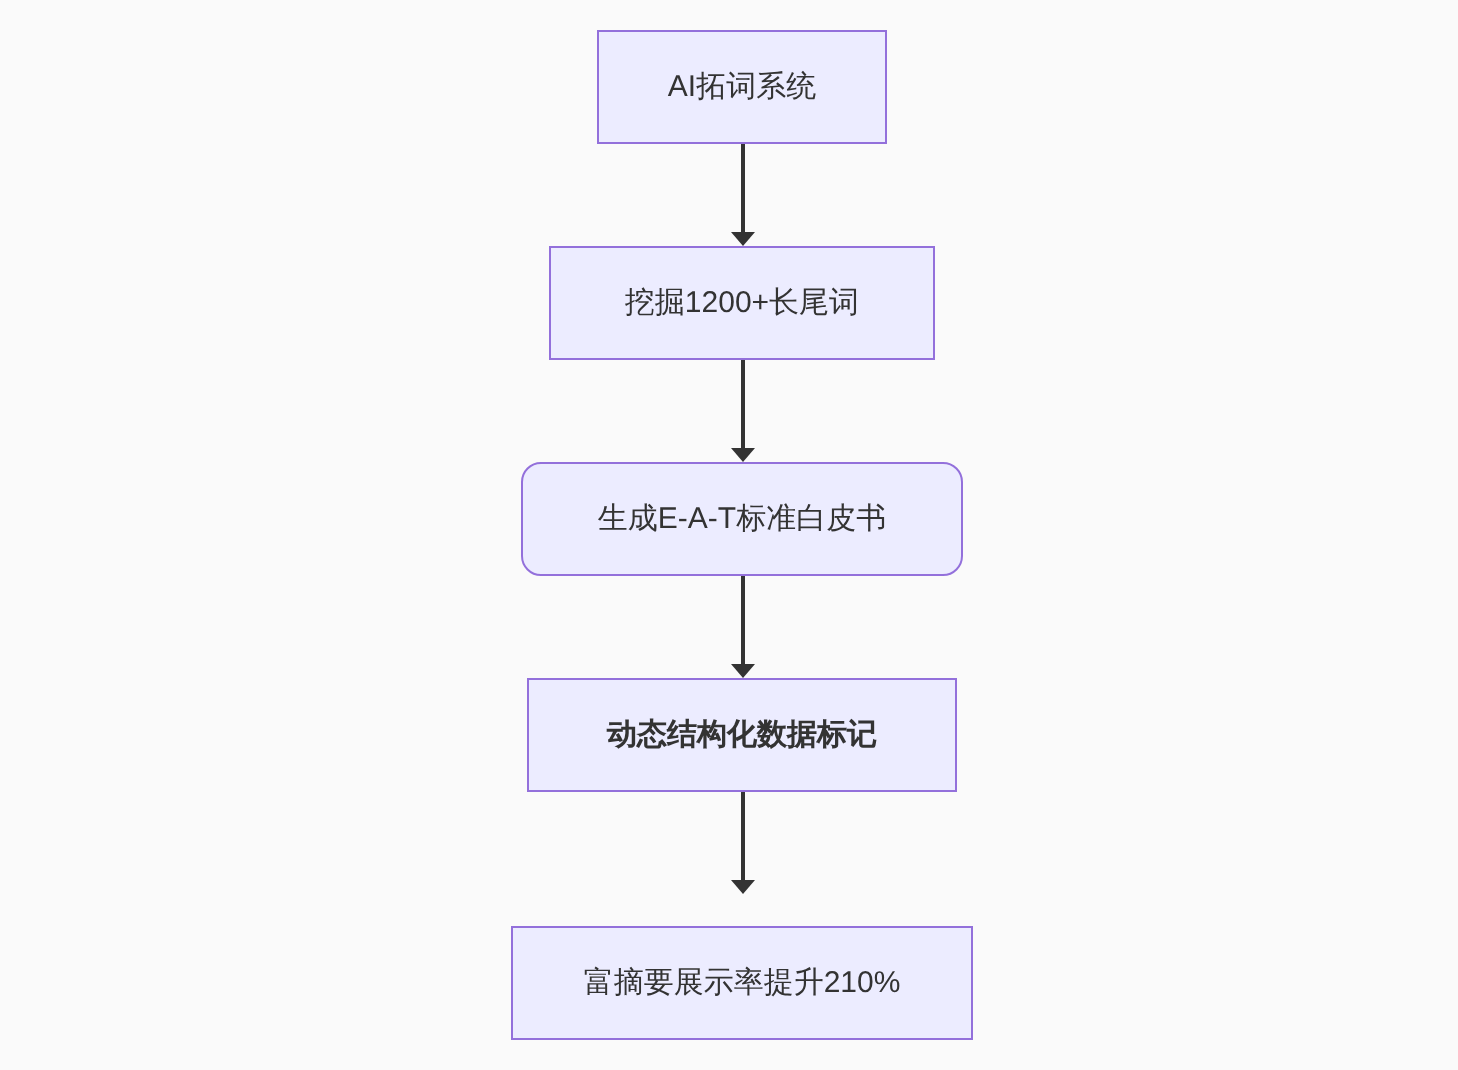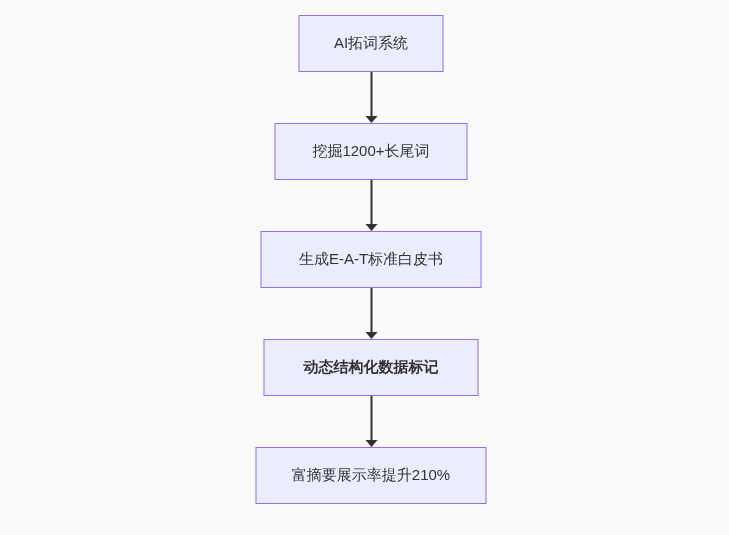--- a/index.html
+++ b/index.html
@@ -39,23 +39,23 @@
     font-size:15px;
     display:flex;
     align-items:center;
     justify-content:center;
     text-align:center;
     white-space:nowrap;
     padding:0 20px;
   }
   .n1{min-width:145px;}
   .n2{min-width:193px;justify-content:center;}
-  .n3{min-width:221px;}
+  .n3{min-width:221px;border-radius:10px;}
   .n4{min-width:215px;font-weight:bold;}
-  .n5{min-width:231px;}
+  .n5{min-width:231px;margin-top:16px;}
   .edge{
     height:51px;
     display:flex;
     flex-direction:column;
     align-items:center;
   }
   .edge .line{
     width:2px;
     height:44px;
     background:var(--arrow);

